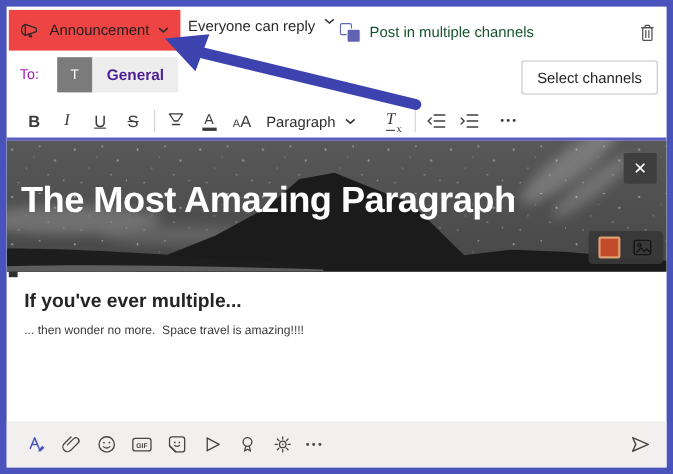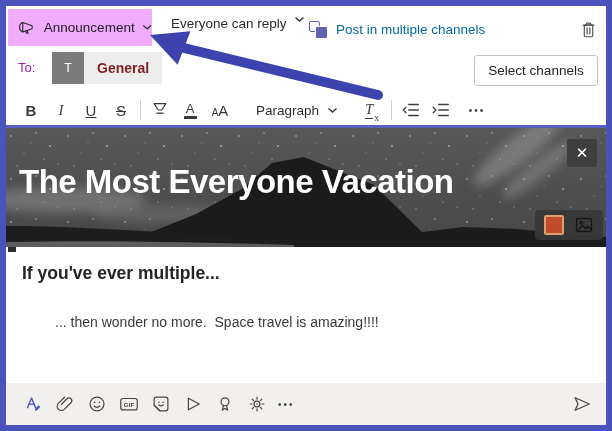--- a/index.html
+++ b/index.html
@@ -1,37 +1,37 @@
 <!DOCTYPE html>
 <html><head>
 <meta charset="utf-8">
 <style>
   html,body{margin:0;padding:0;background:#ffffff;}
   .app{position:relative;width:612px;height:431px;box-sizing:border-box;
        border:6px solid #4a53bb;background:#fff;overflow:hidden;
        font-family:"Liberation Sans",sans-serif;color:#2b2b2b;}
 
   
-  .hl-pill{position:absolute;left:2px;top:3px;width:144px;height:37px;background:#f0abfc;
+  .hl-pill{position:absolute;left:2px;top:3px;width:156px;height:37px;background:#ef4444;
            display:flex;align-items:center;gap:7px;padding-left:10px;box-sizing:border-box;cursor:pointer;}
   .hl-pill .lbl{font-size:13.5px;color:#1f1f1f;}
   .reply-setting{position:absolute;left:165px;top:10px;height:26px;display:flex;gap:7px;
                  font-size:13.5px;color:#2b2b2b;cursor:pointer;}
   .multi{position:absolute;left:303px;top:10px;height:26px;display:flex;align-items:center;gap:9px;
-         font-size:13.5px;color:#0369a1;cursor:pointer;}
+         font-size:13.5px;color:#14532d;cursor:pointer;}
   .sq-icon{position:relative;width:18px;height:18px;}
   .sq-icon .back{position:absolute;left:0;top:1px;width:11px;height:11px;border:1.6px solid #6063b1;border-radius:2px;box-sizing:border-box;}
   .sq-icon .front{position:absolute;left:6px;top:6px;width:11px;height:11px;background:#6063b1;border-radius:2px;border:1.5px solid #fff;box-sizing:content-box;}
   .trash-btn{position:absolute;left:569px;top:10px;width:27px;height:27px;display:flex;align-items:center;justify-content:center;cursor:pointer;}
 
   
   .to-label{position:absolute;left:12px;top:54px;font-size:13px;color:#a21caf;}
   .chip{position:absolute;left:46px;top:46px;height:32px;display:flex;align-items:stretch;}
   .chip .avatar{width:32px;background:#7b7b7b;color:#fff;font-size:12.5px;display:flex;align-items:center;justify-content:center;}
-  .chip .cname{background:#ededed;color:#7f1d1d;font-size:14px;font-weight:600;display:flex;align-items:center;padding:0 13px;}
+  .chip .cname{background:#ededed;color:#4c1d95;font-size:14px;font-weight:600;display:flex;align-items:center;padding:0 13px;}
   .select-btn{position:absolute;left:468px;top:49px;width:124px;height:31px;background:#fff;border:1px solid #c3c3c3;
               border-radius:3px;font-size:13.5px;color:#252525;display:flex;align-items:center;justify-content:center;cursor:pointer;
               font-family:"Liberation Sans",sans-serif;}
 
   
   .fmt-bar{position:absolute;left:14px;top:90px;height:28px;display:flex;align-items:center;}
   .fmt-item{width:22px;height:26px;display:flex;align-items:center;justify-content:center;margin-right:8px;
             color:#3b3b3b;font-size:15px;cursor:pointer;flex:none;}
   .fmt-item.wide{width:auto;padding:0 3px;gap:8px;}
   .fmt-b{font-weight:bold;}
@@ -57,21 +57,21 @@
   .banner-title{position:absolute;left:13px;top:35px;font-size:33px;font-weight:bold;color:#ffffff;letter-spacing:-0.5px;cursor:text;}
   .close-btn{position:absolute;right:9px;top:11px;width:30px;height:28px;background:#3e3e3e;border-radius:2px;
              color:#fff;font-size:15px;display:flex;align-items:center;justify-content:center;cursor:pointer;}
   .media-pill{position:absolute;right:3px;bottom:7px;height:30px;background:rgba(56,56,56,0.93);border-radius:4px;
               display:flex;align-items:center;gap:10px;padding:0 9px;}
   .swatch{width:20px;height:20px;background:#c14b2b;border:2px solid #dd9f70;border-radius:2px;box-sizing:border-box;cursor:pointer;}
   .cursor-mark{position:absolute;left:2px;top:241px;width:8px;height:5px;background:#2e2e2e;}
 
   
   .body-heading{position:absolute;left:16px;top:257px;font-size:17.5px;font-weight:bold;color:#242424;cursor:text;}
-  .body-text{position:absolute;left:16px;top:308px;font-size:14px;color:#3a3a3a;white-space:pre-wrap;cursor:text;margin-left:33px;}
+  .body-text{position:absolute;left:16px;top:289px;font-size:11px;color:#3a3a3a;white-space:pre-wrap;cursor:text;}
 
   
   .compose-bar{position:absolute;left:0;bottom:0;width:600px;height:42px;background:#f1f0ee;
                display:flex;align-items:center;box-sizing:border-box;padding:0 13px 0 16px;gap:10px;}
   .cb-icon{width:22px;height:22px;display:flex;align-items:center;justify-content:center;cursor:pointer;flex:none;}
   .cb-dots{font-size:10px;letter-spacing:2px;color:#454545;cursor:pointer;}
   .send{margin-left:auto;}
 
   
   .arrow-svg{position:absolute;left:0;top:0;width:600px;height:419px;pointer-events:none;z-index:40;}
@@ -143,21 +143,21 @@
         <span style="font-size:13px;">A</span>
         <span class="bar"></span>
       </span>
     </span>
     <span class="fmt-item">
       <span class="fsize">
         <span class="sm">A</span>
           <span class="lg">A</span>
       </span>
     </span>
-    <span class="fmt-item wide" style="margin-left:14px;">
+    <span class="fmt-item wide" style="">
       <span class="para-lbl">Paragraph</span>
       <svg width="11" height="7" viewBox="0 0 11 7" style="stroke:#333;stroke-width:1.4;fill:none;">
         <polyline points="1.5,1.5 5.5,5 9.5,1.5"></polyline>
       </svg>
     </span>
     <span class="fmt-item clearfmt" style="margin-left:12px;">
       <span class="t">T</span>
         <span class="x">x</span>
     </span>
     <span class="fmt-div"></span>
@@ -204,21 +204,21 @@
         <ellipse cx="512" cy="22" rx="55" ry="13" fill="#bdbdbd" opacity="0.35" transform="rotate(-38 512 22)"></ellipse>
         <ellipse cx="532" cy="42" rx="45" ry="9" fill="#cfcfcf" opacity="0.25" transform="rotate(-38 532 42)"></ellipse>
         <ellipse cx="55" cy="72" rx="85" ry="13" fill="#9b9b9b" opacity="0.45"></ellipse>
         <ellipse cx="165" cy="86" rx="80" ry="9" fill="#8d8d8d" opacity="0.35"></ellipse>
       </g>
       <path d="M0 119 L0 109 C150 104 320 106 600 111 L600 119 Z" fill="#656565"></path>
       <path d="M118 115 L190 86 L236 61 L266 35 L298 29 L330 42 L368 57 L416 104 L458 99 L510 101 L600 109 L600 119 L118 119 Z" fill="#1b1b1b"></path>
       <path d="M0 98 C70 98 160 104 288 114 L288 119 L0 119 Z" fill="#1d1d1d"></path>
       <path d="M0 119 L0 114 C90 112 190 114 288 117 L288 119 Z" fill="#5d5d5d"></path>
     </svg>
-    <div class="banner-title">The Most Everyone Vacation</div>
+    <div class="banner-title">The Most Amazing Paragraph</div>
     <div class="close-btn">
       <span>✕</span>
     </div>
     <div class="media-pill">
       <span class="swatch"></span>
       <svg width="20" height="20" viewBox="0 0 20 20" style="stroke:#161616;stroke-width:1.3;fill:none;stroke-linejoin:round;cursor:pointer;">
         <rect x="2.5" y="3.5" width="15" height="13" rx="1.8"></rect>
         <circle cx="7.3" cy="7.8" r="1.4"></circle>
         <path d="M4.5 14.5 l4.2-4 3 3 2.2-2.2 3.6 3.4"></path>
       </svg>

